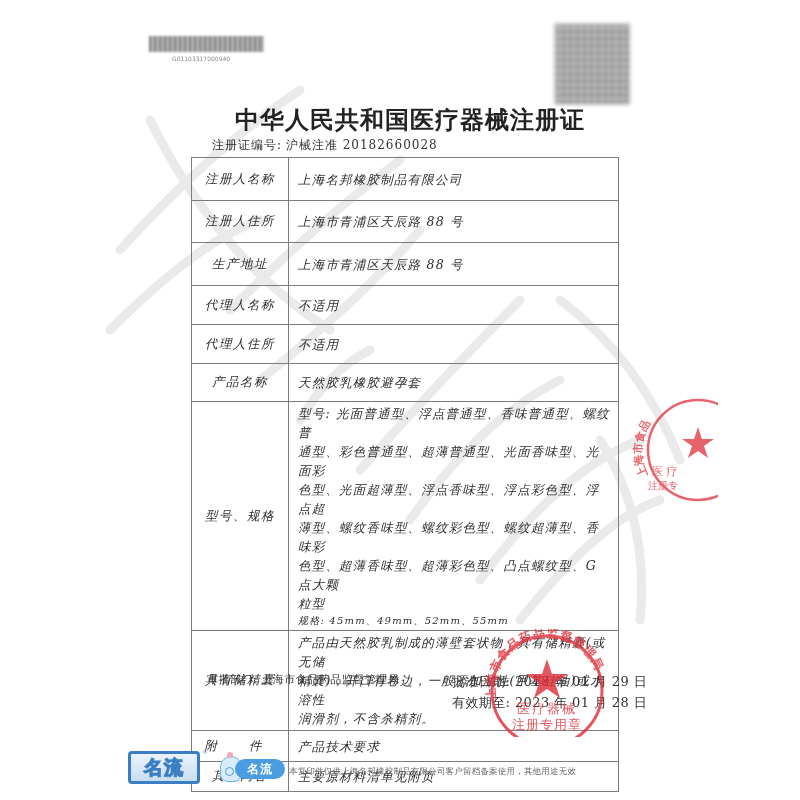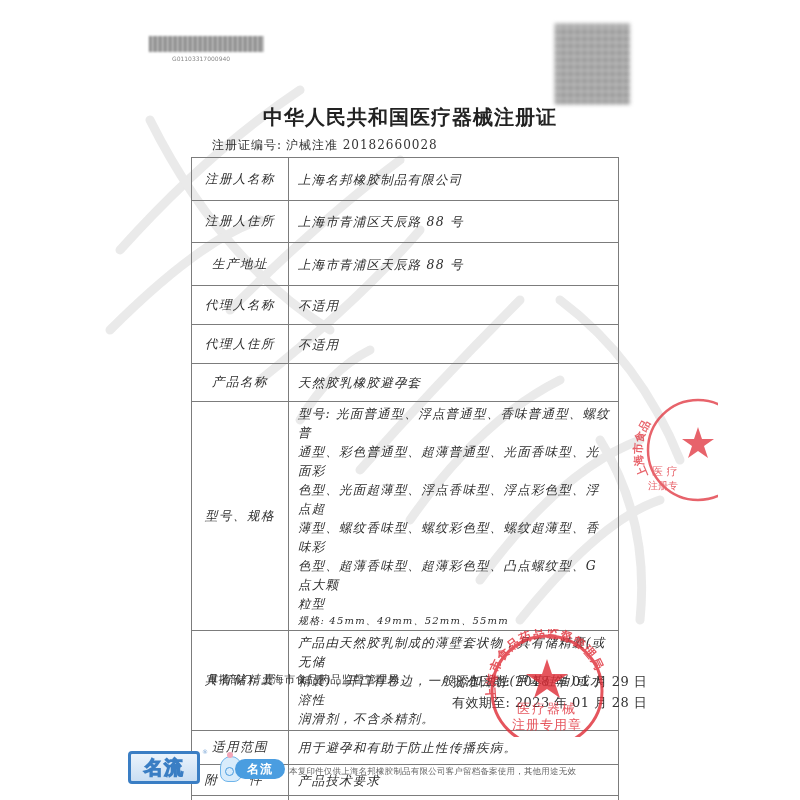--- a/index.html
+++ b/index.html
@@ -47,21 +47,21 @@
         repeating-linear-gradient(0deg, rgba(90,90,90,0.55) 0 4px, rgba(200,200,200,0.4) 4px 7px),
         repeating-linear-gradient(90deg, rgba(80,80,80,0.5) 0 3px, rgba(210,210,210,0.4) 3px 7px);
       filter: blur(2px);
       z-index: 2;
     }
     .title {
       position: absolute;
       left: 0; width: 800px;
       top: 104px;
       text-align: center;
-      font-size: 20px;
+      font-size: 24px;
       font-weight: bold;
       letter-spacing: 1px;
       color: #222;
       z-index: 3;
       padding-left: 20px;
       box-sizing: border-box;
     }
     .regno {
       position: absolute;
       left: 212px; top: 137px;
@@ -268,24 +268,20 @@
     </td>
   </tr>
   <tr style="height:63px">
     <td class="label">具有储精囊</td>
     <td class="value multi">
       <div>产品由天然胶乳制成的薄壁套状物，具有储精囊(或无储</div>
       <div>精囊)，开口有卷边，一般添加油性(甲基硅油)或水溶性</div>
       <div>润滑剂，不含杀精剂。</div>
     </td>
   </tr>
-  <tr style="height:34px">
-    <td class="label">适用范围</td>
-    <td class="value">用于避孕和有助于防止性传播疾病。</td>
-  </tr>
   <tr style="height:31px">
     <td class="label"><span class="spaced">附  件</span></td>
     <td class="value">产品技术要求</td>
   </tr>
   <tr style="height:30px">
     <td class="label">其他内容</td>
     <td class="value">主要原材料清单见附页</td>
   </tr>
 
 </tbody>

